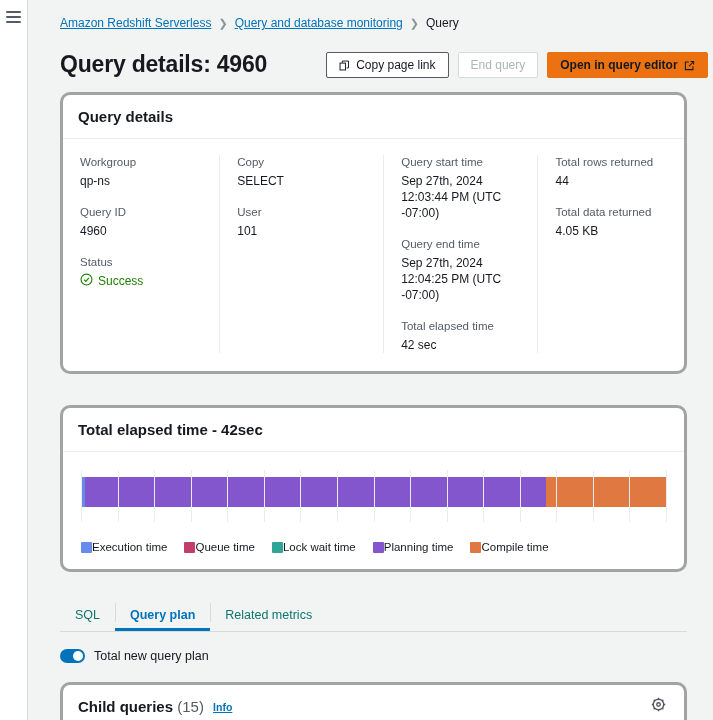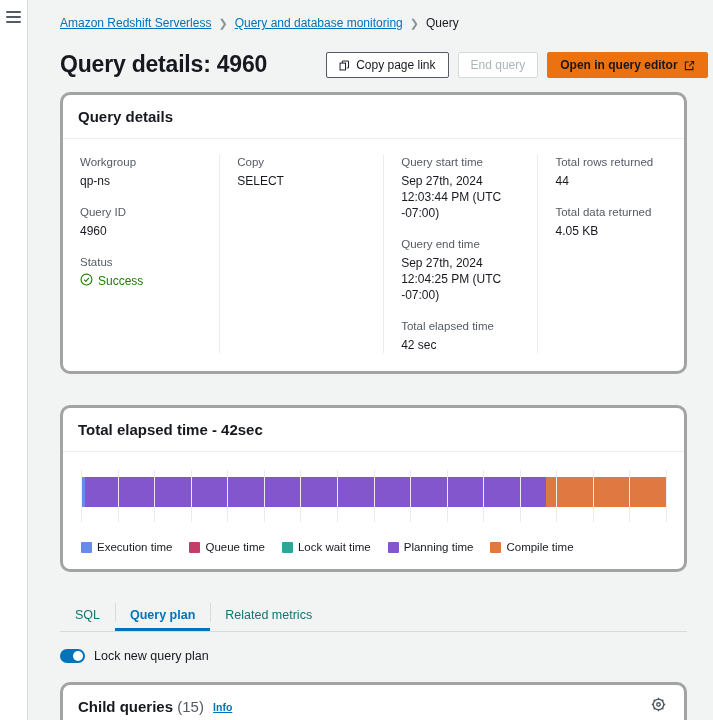--- a/index.html
+++ b/index.html
@@ -117,21 +117,21 @@
     background: #eaeded;
   }
   .bar-track {
     position: absolute; left: 0; right: 0; top: 7px; height: 30px;
   }
   .seg { position: absolute; top: 0; height: 30px; }
   .legend {
     display: flex; align-items: center; gap: 17px;
     margin-top: 19px; flex-wrap: nowrap;
   }
-  .lg-item { display: flex; align-items: center; gap: 5px; }
+  .lg-item { display: flex; align-items: center; }
   .lg-swatch { width: 11px; height: 11px; border-radius: 1px; }
   .lg-text { font-size: 11.5px; color: #16191f; white-space: nowrap; }
 
   
   .tabs-wrap { margin-top: 26px; }
   .tabs {
     display: flex; align-items: stretch;
     border-bottom: 1px solid #d5dbdb; height: 34px;
   }
   .tab {
@@ -264,20 +264,24 @@
               <span>Success</span>
             </div>
           </div>
         </div>
 
         <div class="dcol dcol-2">
           <div class="field">
             <div class="flabel">Copy</div>
             <div class="fvalue">SELECT</div>
           </div>
+          <div class="field">
+            <div class="flabel">User</div>
+            <div class="fvalue">101</div>
+          </div>
         </div>
 
         <div class="dcol dcol-3">
           <div class="field">
             <div class="flabel">Query start time</div>
             <div class="fvalue">Sep 27th, 2024 12:03:44 PM (UTC -07:00)</div>
           </div>
           <div class="field">
             <div class="flabel">Query end time</div>
             <div class="fvalue">Sep 27th, 2024 12:04:25 PM (UTC -07:00)</div>
@@ -365,21 +369,21 @@
           <span>Query plan</span>
         </div>
         <div class="tab">
           <span>Related metrics</span>
         </div>
       </div>
       <div class="toggle-row">
         <div class="switch">
           <div class="knob"></div>
         </div>
-        <div class="toggle-label">Lock new query plan</div>
+        <div class="toggle-label">Total new query plan</div>
       </div>
     </div>
 
     <div class="card child-card">
       <div class="card-header">
         <div class="card-title">
           <span>Child queries</span>
           <span class="count">(15)</span>
           <span class="info-link">Info</span>
         </div>

